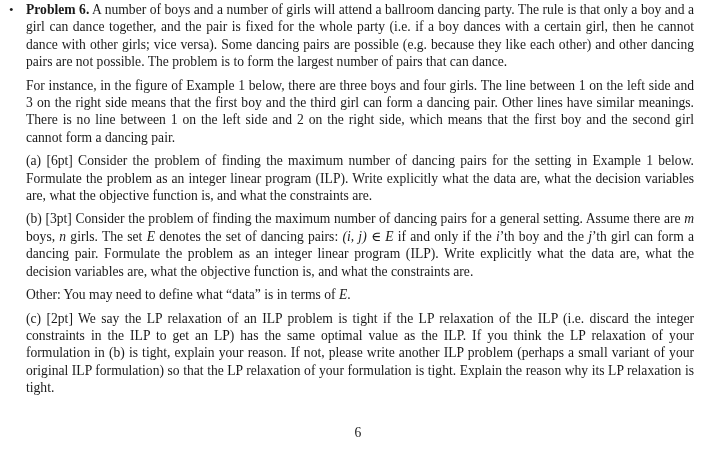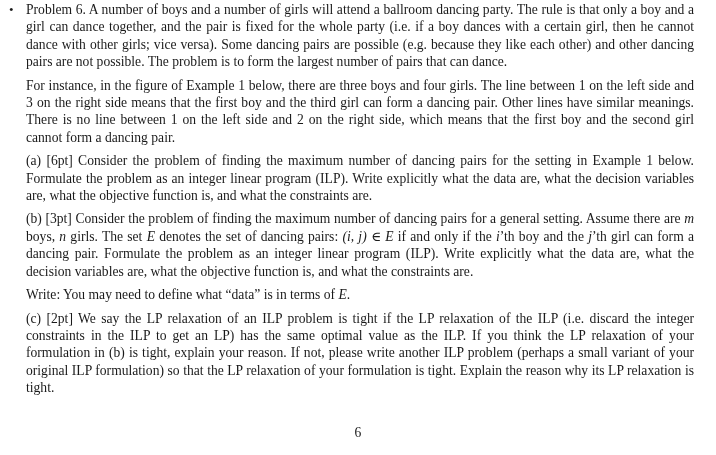--- a/index.html
+++ b/index.html
@@ -11,36 +11,36 @@
   .page { position: absolute; left: 26px; top: 1px; width: 668px; }
   .para {
     font-family: "Liberation Serif", "DejaVu Serif", serif;
     font-size: 13.6px; line-height: 17.4px;
     text-align: justify; margin: 0 0 6px 0;
   }
   .bullet {
     position: absolute; left: -17px; top: 0; font-size: 13px; line-height: 17.4px;
   }
   .first { position: relative; }
-  b.title { font-weight: normal; margin-top: 24px; }
+  b.title { font-weight: bold; margin-top: 24px; }
   i.m { font-style: italic; }
   .pagenum {
     position: absolute; left: 0; width: 716px; top: 425px; text-align: center;
     font-family: "Liberation Serif", "DejaVu Serif", serif; font-size: 13.6px;
   }
 </style>
 </head>
 <body>
 
 <div class="page">
   <p class="para first">
     <span class="bullet">•</span>
     <b class="title">Problem 6.</b>
     <span>A number of boys and a number of girls will attend a ballroom dancing party. The rule is that only a boy and a girl can dance together, and the pair is fixed for the whole party (i.e. if a boy dances with a certain girl, then he cannot dance with other girls; vice versa). Some dancing pairs are possible (e.g. because they like each other) and other dancing pairs are not possible. The problem is to form the largest number of pairs that can dance.</span>
   </p>
   <p class="para">For instance, in the figure of Example 1 below, there are three boys and four girls. The line between 1 on the left side and 3 on the right side means that the first boy and the third girl can form a dancing pair. Other lines have similar meanings. There is no line between 1 on the left side and 2 on the right side, which means that the first boy and the second girl cannot form a dancing pair.</p>
   <p class="para">(a) [6pt] Consider the problem of finding the maximum number of dancing pairs for the setting in Example 1 below. Formulate the problem as an integer linear program (ILP). Write explicitly what the data are, what the decision variables are, what the objective function is, and what the constraints are.</p>
   <p class="para"><span>(b) [3pt]  Consider the problem of finding the maximum number of dancing pairs for a general setting. Assume there are </span><i class="m">m</i><span> boys, </span><i class="m">n</i><span> girls. The set </span><i class="m">E</i><span> denotes the set of dancing pairs: </span><i class="m">(i, j) ∈ E</i><span> if and only if the </span><i class="m">i</i><span>’th boy and the </span><i class="m">j</i><span>’th girl can form a dancing pair. Formulate the problem as an integer linear program (ILP). Write explicitly what the data are, what the decision variables are, what the objective function is, and what the constraints are.</span></p>
-  <p class="para"><span>Write: You may need to define what “data” is in terms of </span><i class="m">E</i><span>.</span></p>
+  <p class="para"><span>Other: You may need to define what “data” is in terms of </span><i class="m">E</i><span>.</span></p>
   <p class="para">(c) [2pt]  We say the LP relaxation of an ILP problem is tight if the LP relaxation of the ILP (i.e. discard the integer constraints in the ILP to get an LP) has the same optimal value as the ILP. If you think the LP relaxation of your formulation in (b) is tight, explain your reason. If not, please write another ILP problem (perhaps a small variant of your original ILP formulation) so that the LP relaxation of your formulation is tight. Explain the reason why its LP relaxation is tight.</p>
 </div>
 
 <div class="pagenum">6</div>
 
 </body></html>

